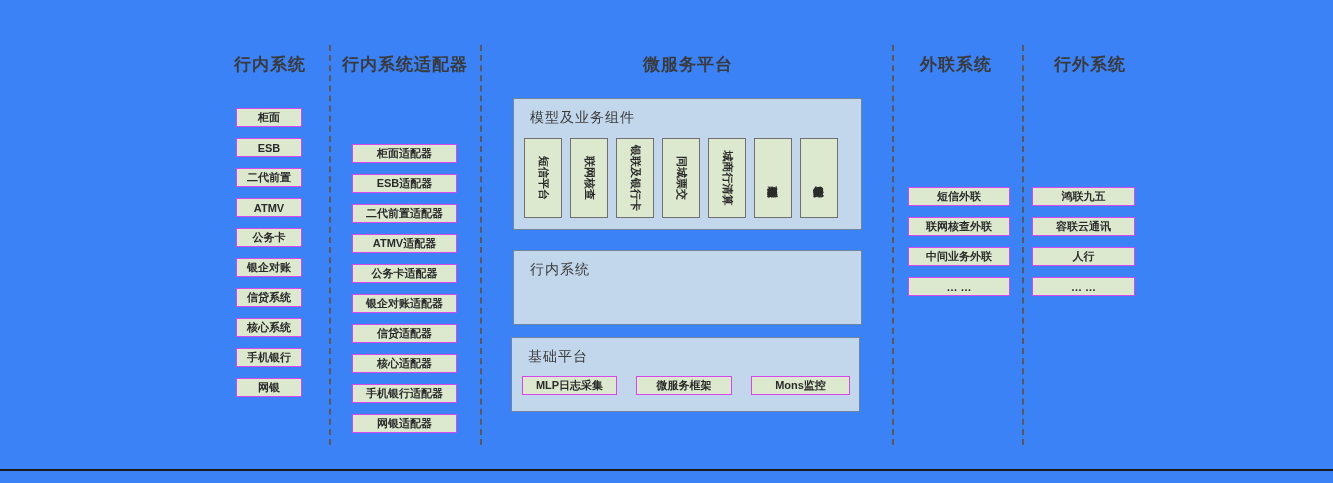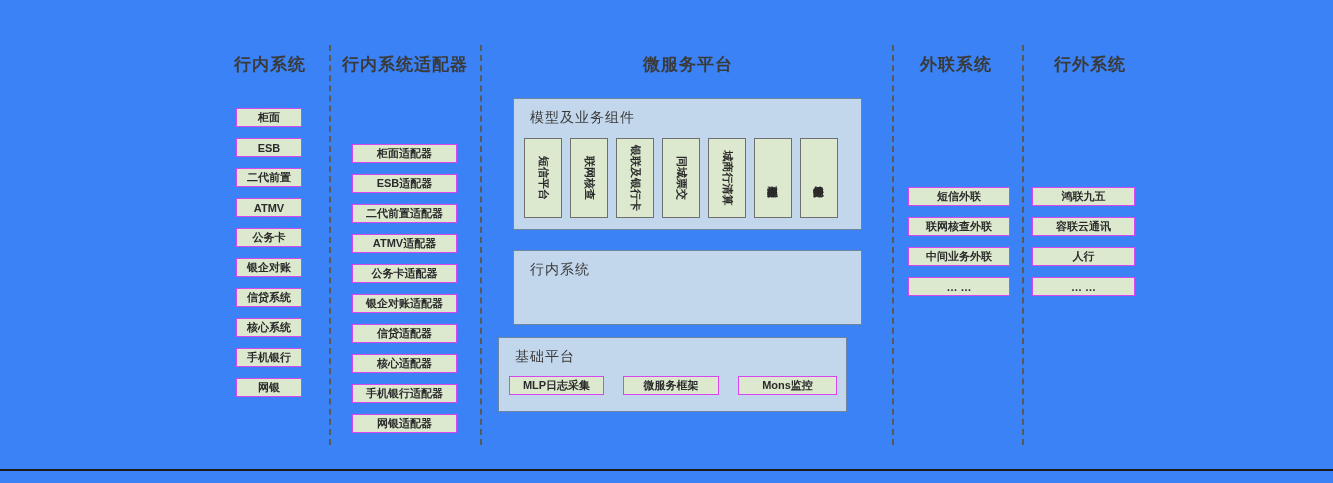--- a/index.html
+++ b/index.html
@@ -115,21 +115,21 @@
       <div class="vbox">
           <span class="upr">中间业务组件</span>
         </div>
     </div>
   </div>
 
   <div class="panel" style="left:513px;top:250px;width:349px;height:75px;">
     <div class="panel-label">行内系统</div>
   </div>
 
-  <div class="panel" style="left:498px;top:337px;width:349px;height:75px;">
+  <div class="panel" style="left:511px;top:337px;width:349px;height:75px;">
     <div class="panel-label">基础平台</div>
     <div class="hrow">
       <div class="box">MLP日志采集</div>
       <div class="box w2">微服务框架</div>
       <div class="box w3">Mons监控</div>
     </div>
   </div>
 
   <div class="col wide-gap" style="left:908px;top:187px;width:102px;">
     <div class="box">短信外联</div>

